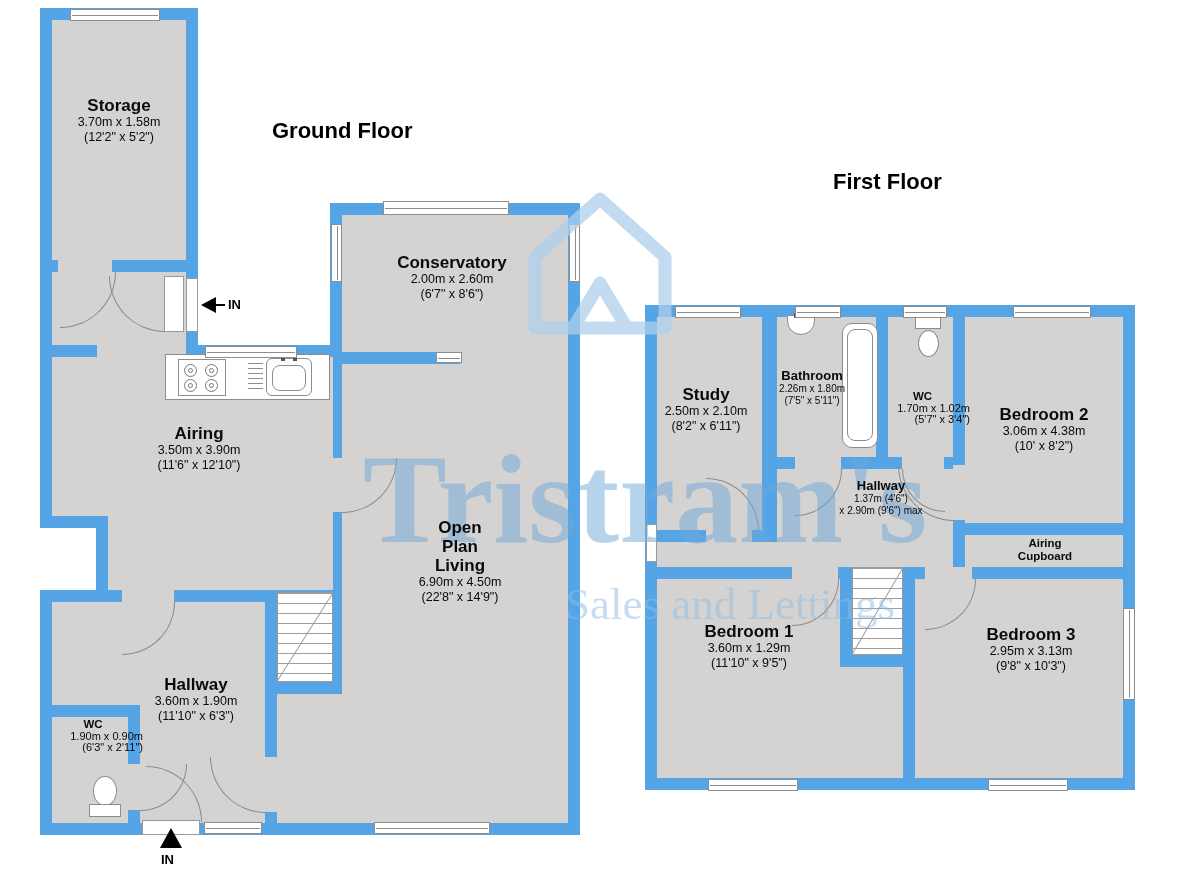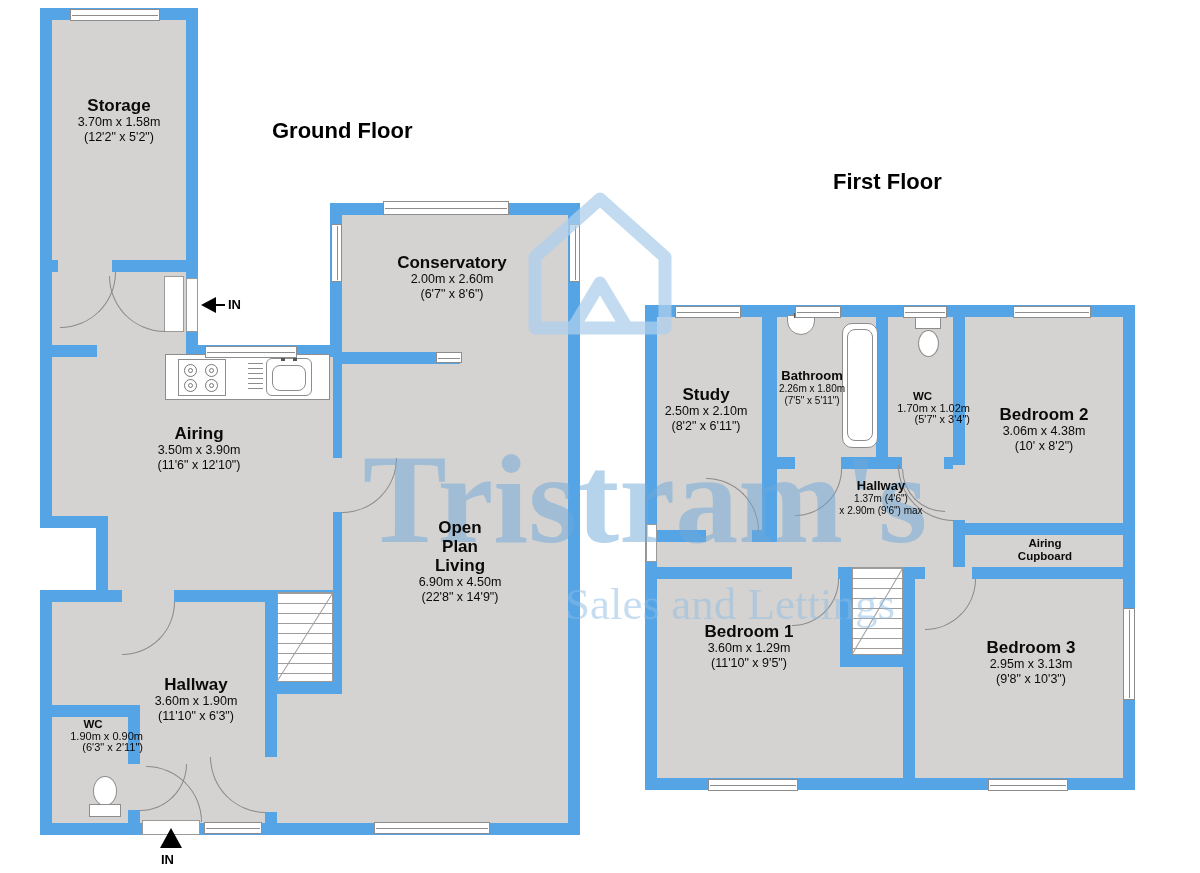--- a/index.html
+++ b/index.html
@@ -238,19 +238,19 @@
     <span class="rd">x 2.90m (9'6") max</span>
   </div>
   <div class="label sm" style="left:1010px;top:537px;width:70px;">
     <span class="rn">Airing Cupboard</span>
   </div>
   <div class="label lg" style="left:669px;top:622px;width:160px;">
     <span class="rn">Bedroom 1</span>
     <span class="rd">3.60m x 1.29m</span>
     <span class="rd">(11'10" x 9'5")</span>
   </div>
-  <div class="label lg" style="left:951px;top:638px;width:160px;">
+  <div class="label lg" style="left:951px;top:625px;width:160px;">
     <span class="rn">Bedroom 3</span>
     <span class="rd">2.95m x 3.13m</span>
     <span class="rd">(9'8" x 10'3")</span>
   </div>
 
 </div>
 
 </body></html>

